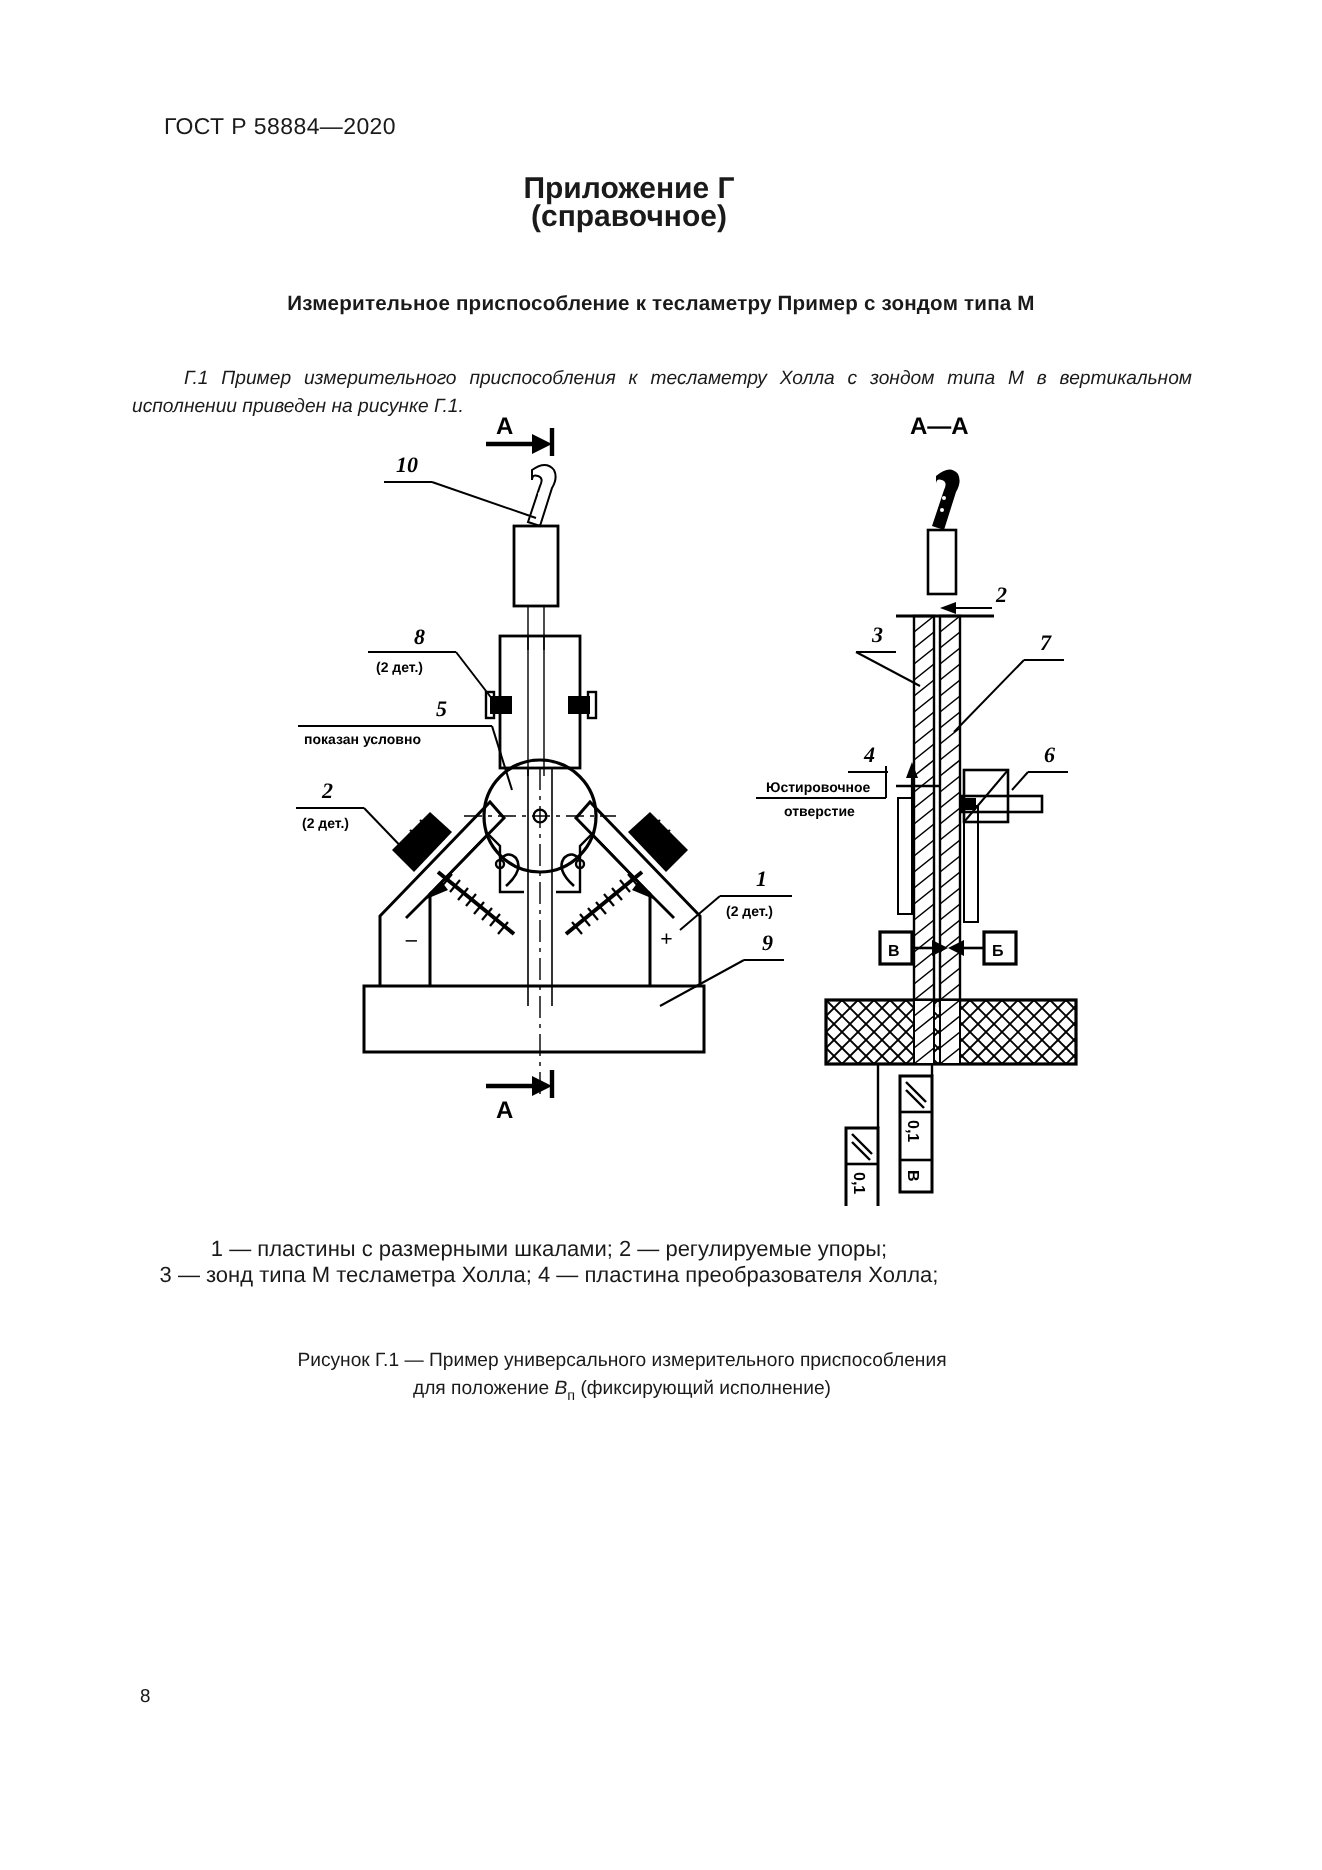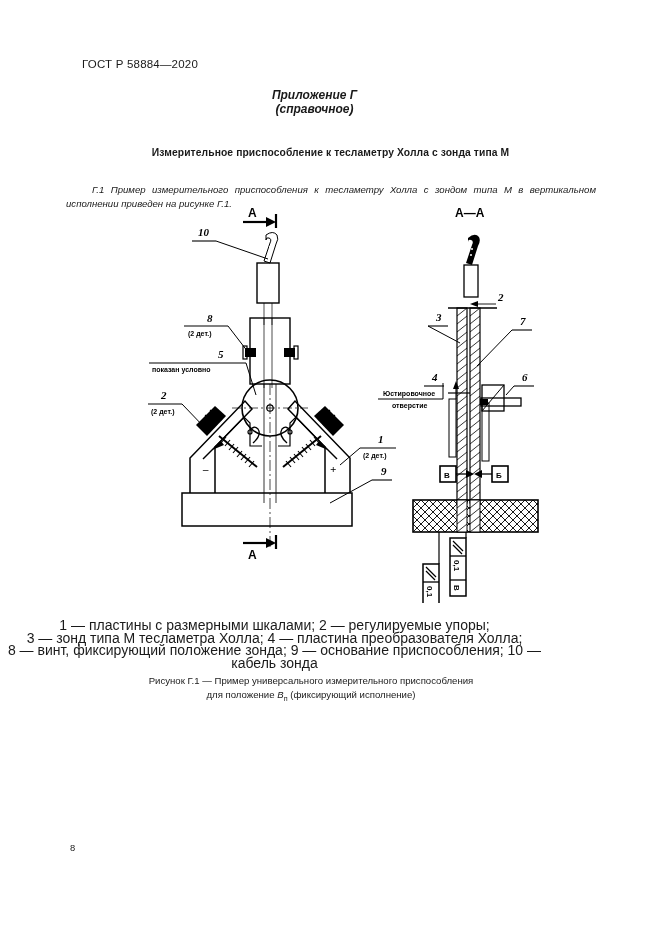--- a/index.html
+++ b/index.html
@@ -26,24 +26,23 @@
     font-weight: normal;
     letter-spacing: 0.2px;
     margin-left: 16px;
   }
   .appendix-block {
     position: absolute;
     left: 0;
     top: 88px;
     width: 629px;
     text-align: center;
-    font-size: 12px;
+    font-size: 15px;
     font-weight: bold;
     line-height: 14px;
-    font-style: italic;
   }
   .appendix-block div { text-align: center; }
   .section-title {
     position: absolute;
     left: 0;
     top: 147px;
     width: 661px;
     text-align: center;
     font-size: 10.3px;
     font-weight: bold;
@@ -66,21 +65,21 @@
     top: 203px;
     width: 661px;
     height: 400px;
   }
   .legend {
     position: absolute;
     left: 0;
     top: 619px;
     width: 549px;
     text-align: center;
-    font-size: 14px;
+    font-size: 11px;
     line-height: 12.6px;
   }
   .fig-caption {
     position: absolute;
     left: 0;
     top: 674px;
     width: 622px;
     text-align: center;
     font-size: 9.6px;
     line-height: 13.5px;
@@ -133,21 +132,21 @@
 
 <div id="page">
 
   <div class="std-header">ГОСТ Р 58884—2020</div>
 
   <div class="appendix-block">
     <div>Приложение Г</div>
     <div>(справочное)</div>
   </div>
 
-  <div class="section-title">Измерительное приспособление к тесламетру Холла с зонда типа М</div>
+  <div class="section-title">Измерительное приспособление к тесламетру Пример с зондом типа М</div>
 
   <div class="body-par"><span class="indent"></span><span>Г.1 Пример измерительного приспособления к тесламетру Холла с зондом типа М в вертикальном исполнении приведен на рисунке Г.1.</span></div>
 
   <div class="figure-area">
     <svg width="661" height="400" viewBox="0 0 661 400">
 
       <g>
 
         <g>
           <text class="sec-mark" x="248" y="14">A</text>
@@ -513,21 +512,20 @@
           <text class="tol-txt" x="47" y="12">Б</text>
         </g>
         <line class="ln" x1="439" y1="329" x2="439" y2="361" stroke-width="1.2"></line>
       </g>
     </svg>
   </div>
 
   <div class="legend">
     <div>1 — пластины с размерными шкалами; 2 — регулируемые упоры;</div>
     <div>3 — зонд типа М тесламетра Холла; 4 — пластина преобразователя Холла;</div>
-    <div>8 — винт, фиксирующий положение зонда; 9 — основание приспособления; 10 — кабель зонда</div>
   </div>
 
   <div class="fig-caption">
     <div>Рисунок Г.1 — Пример универсального измерительного приспособления</div>
     <div><span>для положение </span><i>B</i><sub>п</sub><span> (фиксирующий исполнение)</span></div>
   </div>
 
   <div class="page-num">8</div>
 
 </div>

